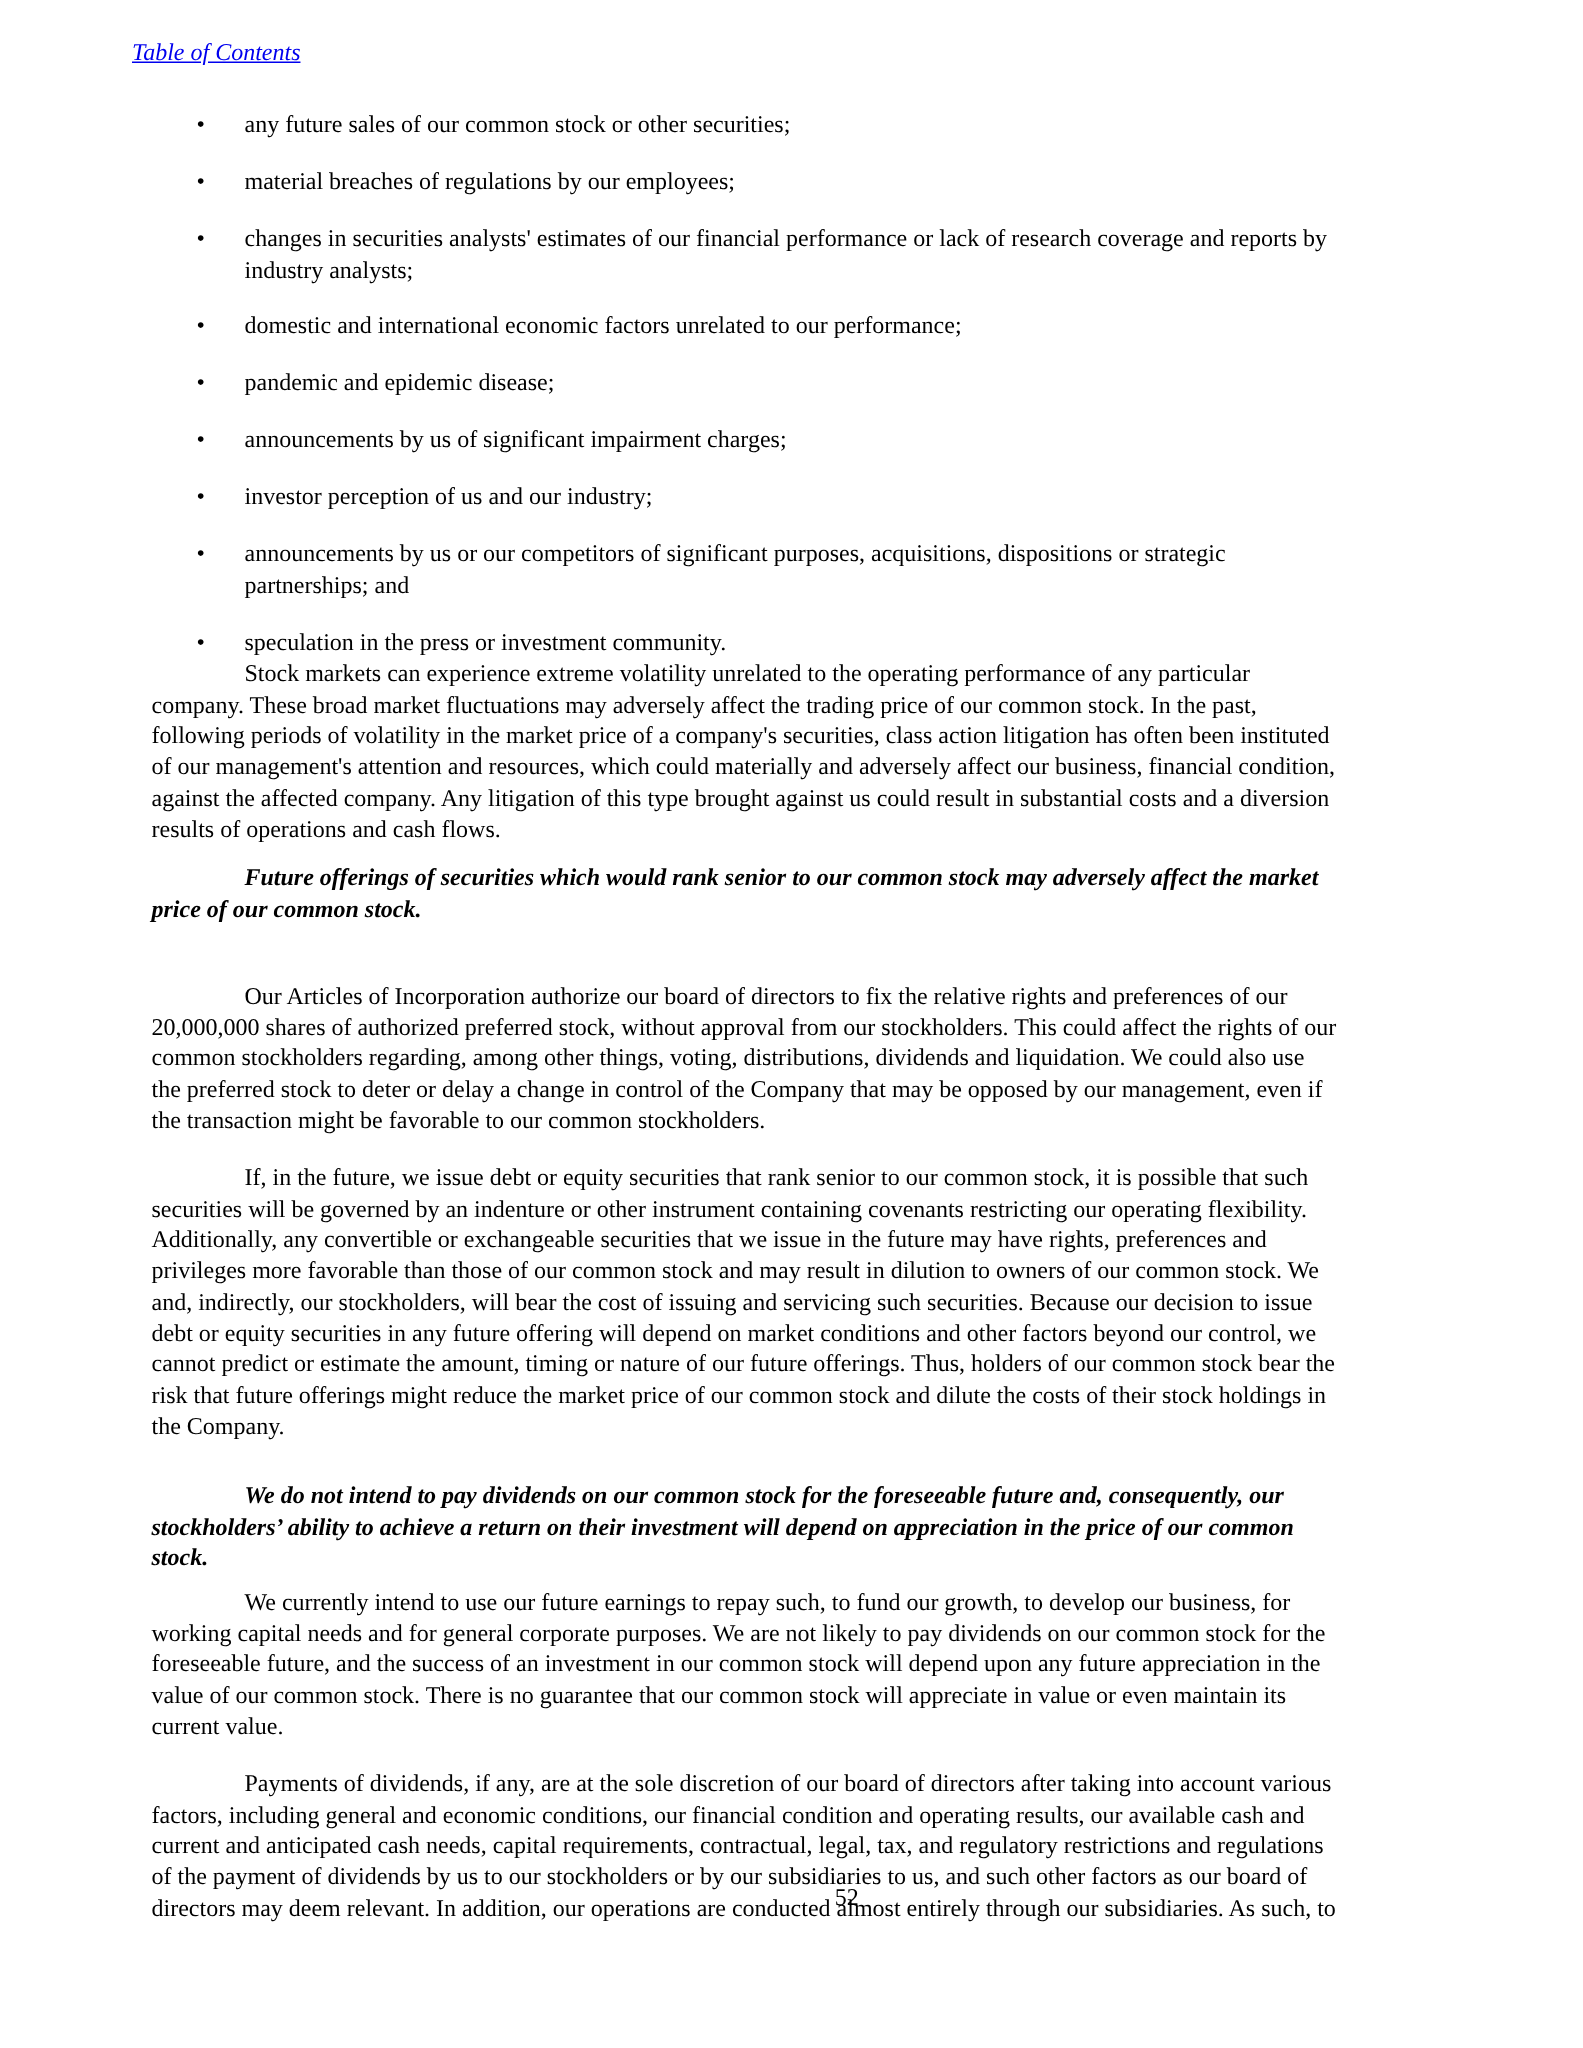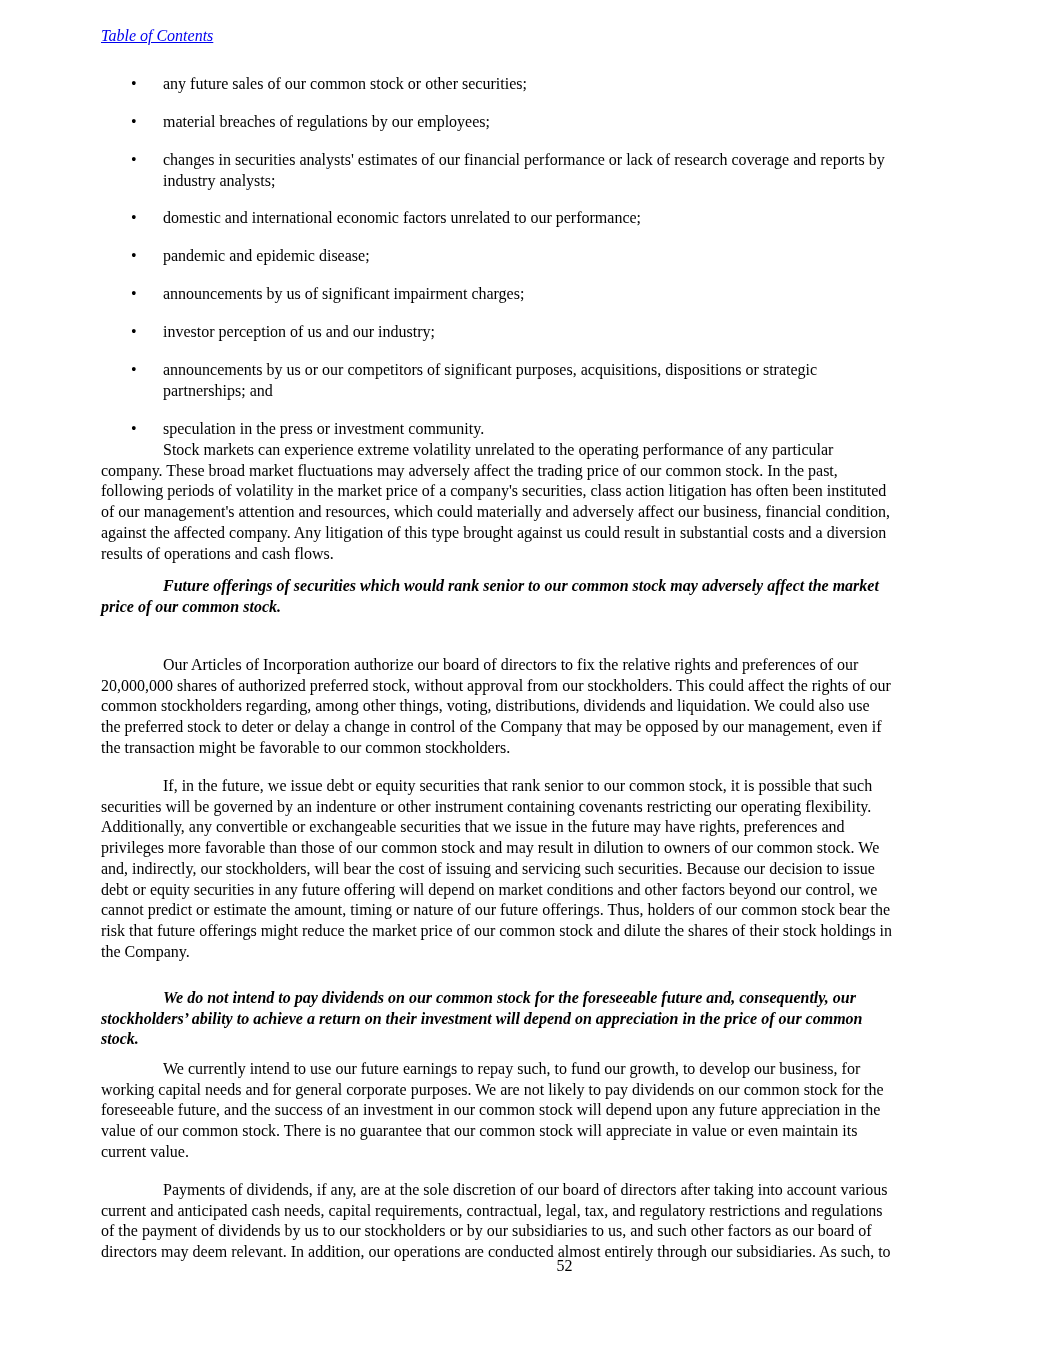--- a/index.html
+++ b/index.html
@@ -6,21 +6,21 @@
   body {
     width: 1055px;
     height: 1365px;
     position: relative;
     overflow: hidden;
     font-family: "Liberation Serif", serif;
     color: #000000;
   }
   .toc-link {
     position: absolute;
-    left: 101px;
+    left: 88px;
     top: 27px;
     font-size: 16px;
     font-style: italic;
     color: #0000ee;
     text-decoration: underline;
     cursor: pointer;
   }
   .bullet {
     position: absolute;
     left: 0;
@@ -150,38 +150,39 @@
 </div>
 
 <div class="para" style="top:776px">
   <span class="line first">If, in the future, we issue debt or equity securities that rank senior to our common stock, it is possible that such</span>
   <span class="line">securities will be governed by an indenture or other instrument containing covenants restricting our operating flexibility.</span>
   <span class="line">Additionally, any convertible or exchangeable securities that we issue in the future may have rights, preferences and</span>
   <span class="line">privileges more favorable than those of our common stock and may result in dilution to owners of our common stock. We</span>
   <span class="line">and, indirectly, our stockholders, will bear the cost of issuing and servicing such securities. Because our decision to issue</span>
   <span class="line">debt or equity securities in any future offering will depend on market conditions and other factors beyond our control, we</span>
   <span class="line">cannot predict or estimate the amount, timing or nature of our future offerings. Thus, holders of our common stock bear the</span>
-  <span class="line">risk that future offerings might reduce the market price of our common stock and dilute the shares of their stock holdings in</span>
+  <span class="line">risk that future offerings might reduce the market price of our common stock and dilute the costs of their stock holdings in</span>
   <span class="line">the Company.</span>
 </div>
 
 <div class="para heading" style="top:988px">
   <span class="line first">We do not intend to pay dividends on our common stock for the foreseeable future and, consequently, our</span>
   <span class="line">stockholders’ ability to achieve a return on their investment will depend on appreciation in the price of our common</span>
   <span class="line">stock.</span>
 </div>
 
 <div class="para" style="top:1059px">
   <span class="line first">We currently intend to use our future earnings to repay such, to fund our growth, to develop our business, for</span>
   <span class="line">working capital needs and for general corporate purposes. We are not likely to pay dividends on our common stock for the</span>
   <span class="line">foreseeable future, and the success of an investment in our common stock will depend upon any future appreciation in the</span>
   <span class="line">value of our common stock. There is no guarantee that our common stock will appreciate in value or even maintain its</span>
   <span class="line">current value.</span>
 </div>
 
 <div class="para" style="top:1180px">
   <span class="line first">Payments of dividends, if any, are at the sole discretion of our board of directors after taking into account various</span>
+  <span class="line">factors, including general and economic conditions, our financial condition and operating results, our available cash and</span>
   <span class="line">current and anticipated cash needs, capital requirements, contractual, legal, tax, and regulatory restrictions and regulations</span>
   <span class="line">of the payment of dividends by us to our stockholders or by our subsidiaries to us, and such other factors as our board of</span>
   <span class="line">directors may deem relevant. In addition, our operations are conducted almost entirely through our subsidiaries. As such, to</span>
 </div>
 
 <div class="page-number">52</div>
 
 </body></html>

